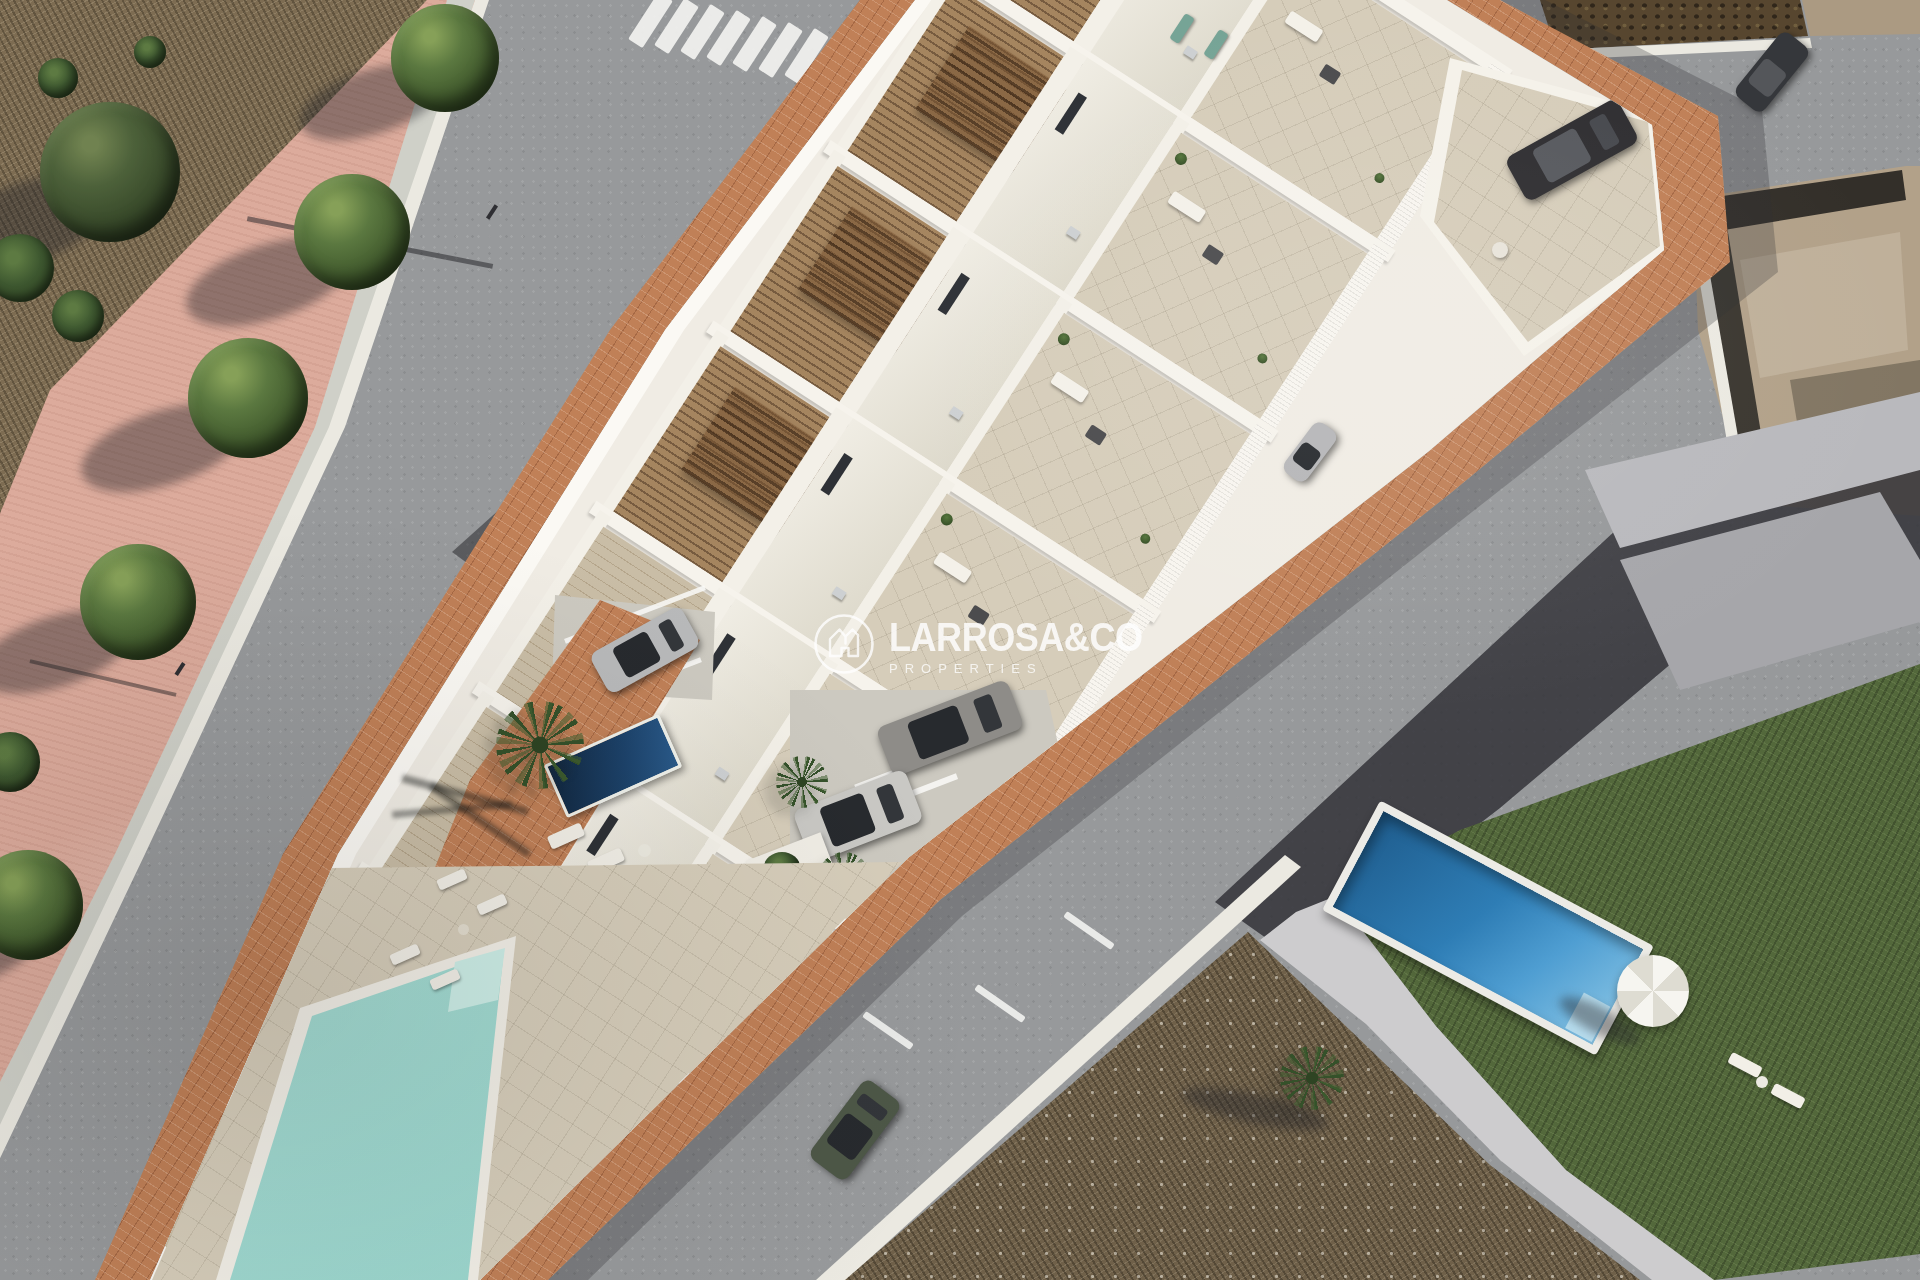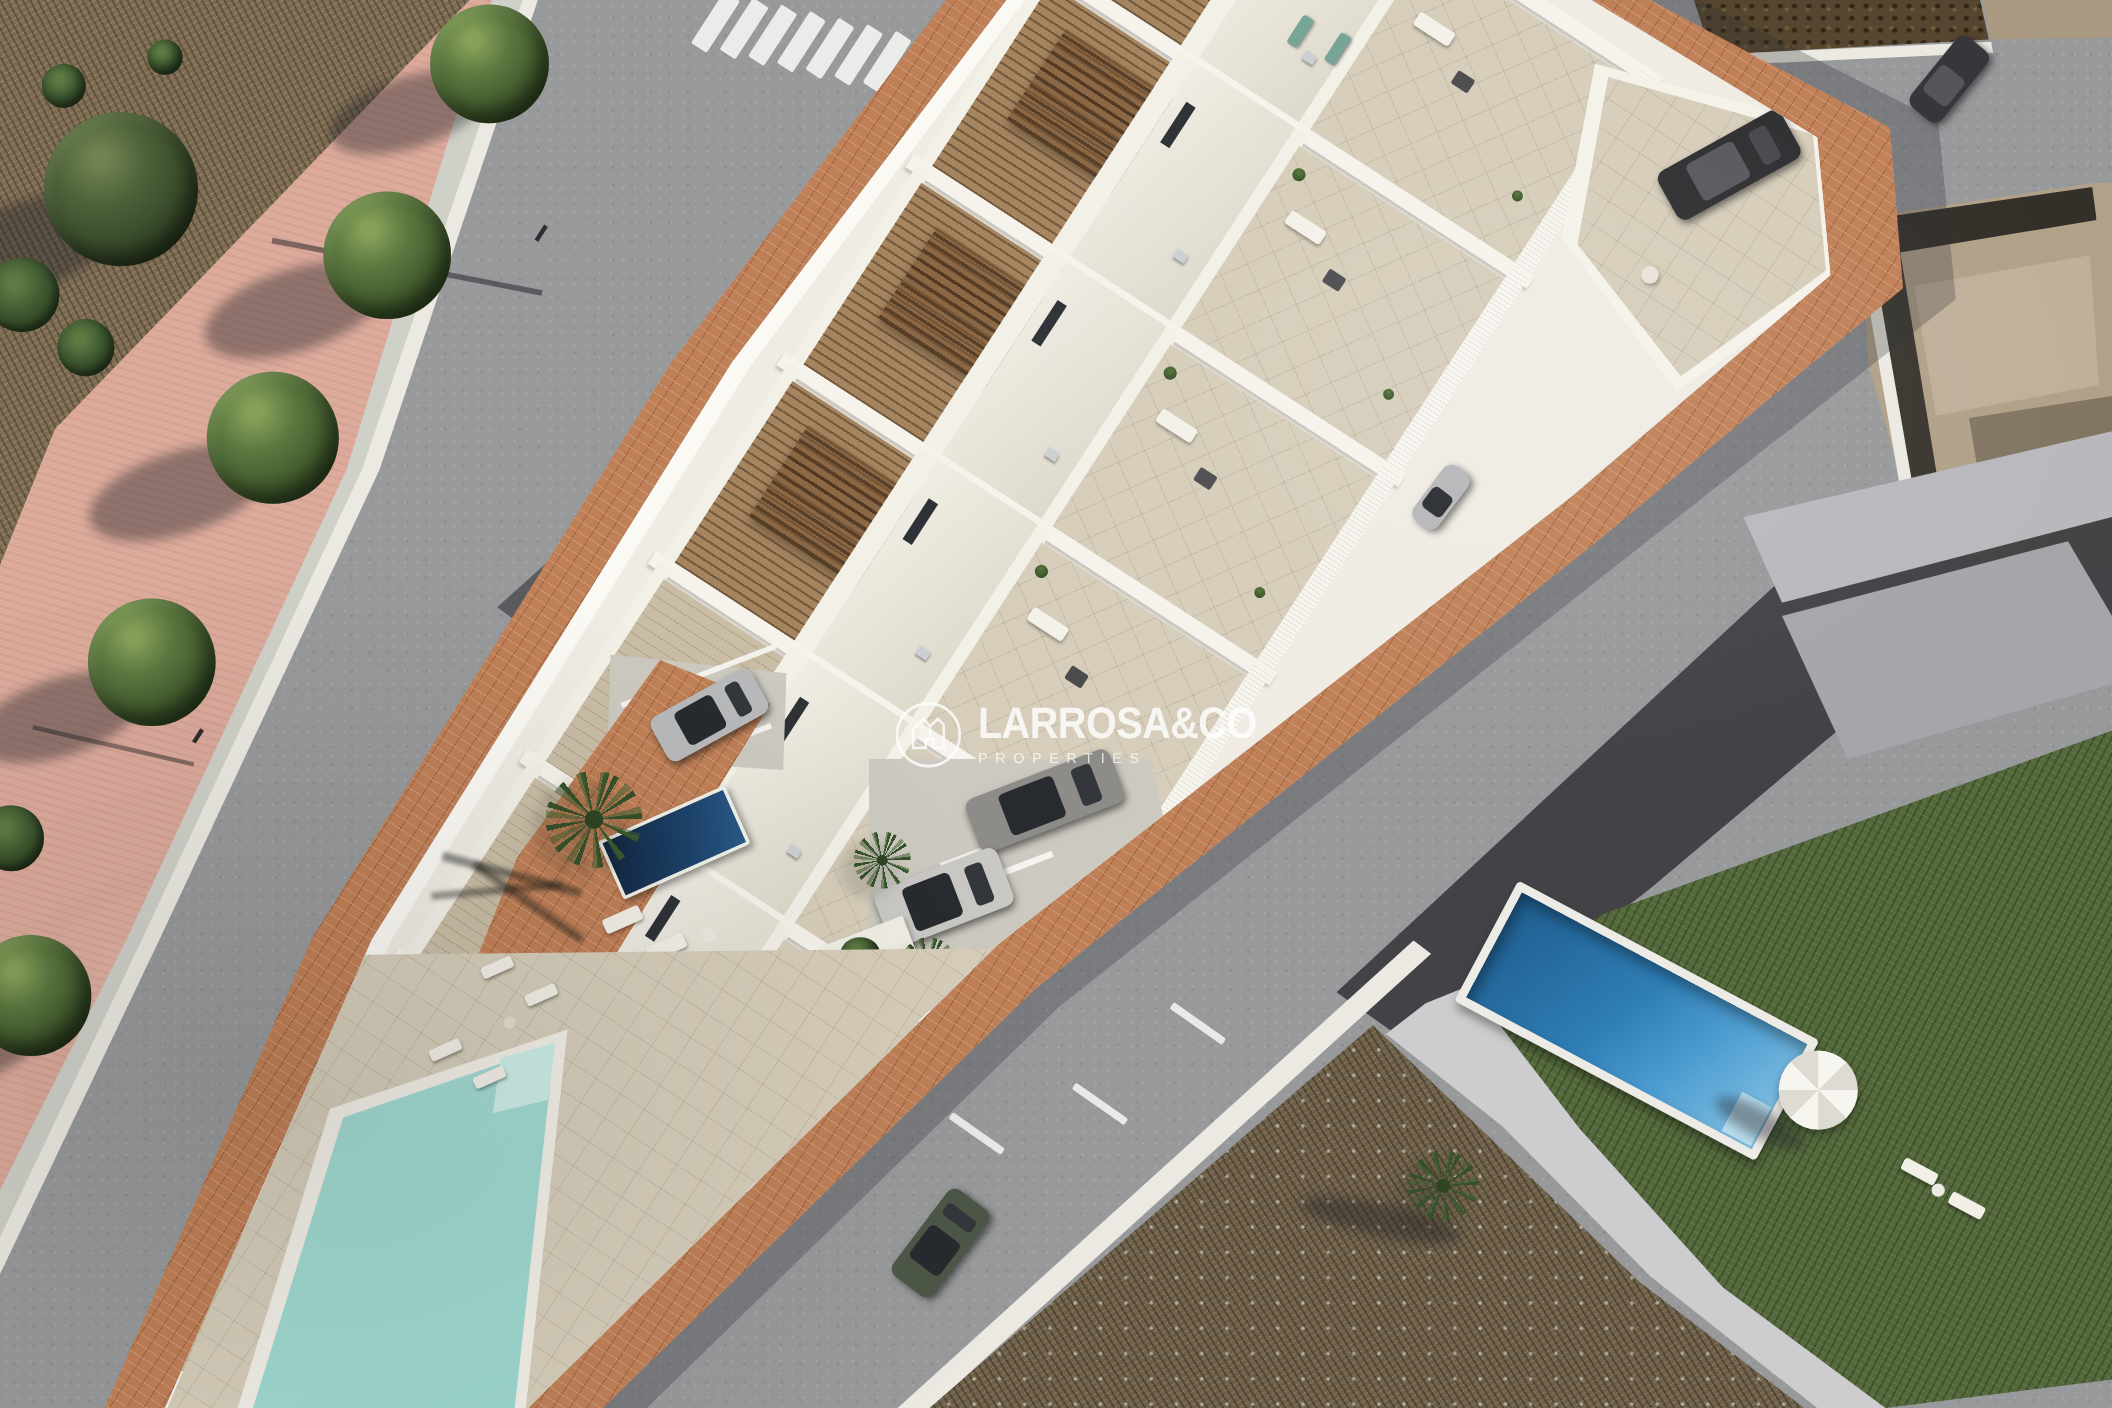--- a/index.html
+++ b/index.html
@@ -411,21 +411,21 @@
   <div class="abs tree" style="left:-27px;top:850px;width:110px;height:110px;"></div>
   <div class="abs tree dark" style="left:40px;top:102px;width:140px;height:140px;"></div>
   <div class="abs bush" style="left:-14px;top:234px;width:68px;height:68px;"></div>
   <div class="abs bush" style="left:52px;top:290px;width:52px;height:52px;"></div>
   <div class="abs bush" style="left:-20px;top:732px;width:60px;height:60px;"></div>
   <div class="abs bush" style="left:38px;top:58px;width:40px;height:40px;"></div>
   <div class="abs bush" style="left:134px;top:36px;width:32px;height:32px;"></div>
 
   <div class="inset vignette"></div>
 
-  <div class="abs watermark" style="left: 812px; top: 632px; height: 72px; opacity: 0.84;">
+  <div class="abs watermark" style="left: 812px; top: 604px; height: 72px; opacity: 0.84; align-items: flex-end;">
     <svg width="64" height="64" viewBox="0 0 64 64">
       <circle cx="32" cy="32" r="28.5" fill="none" stroke="#ffffff" stroke-width="2.6" opacity=".95"></circle>
       <path d="M 18 44 L 18 27 L 27.5 17.5 L 33.5 24.5 L 40.5 17.5 L 46 23 L 46 44 L 36.5 44 L 36.5 36 L 29.5 36 L 29.5 44 Z M 33.5 24.5 L 33.5 31.5" fill="none" stroke="#ffffff" stroke-width="2.4" stroke-linejoin="round" stroke-linecap="round" opacity=".95"></path>
     </svg>
     <div>
       <div class="wm-brand">LARROSA&amp;CO</div>
       <div class="wm-tag">PROPERTIES</div>
     </div>
   </div>
 </div>

